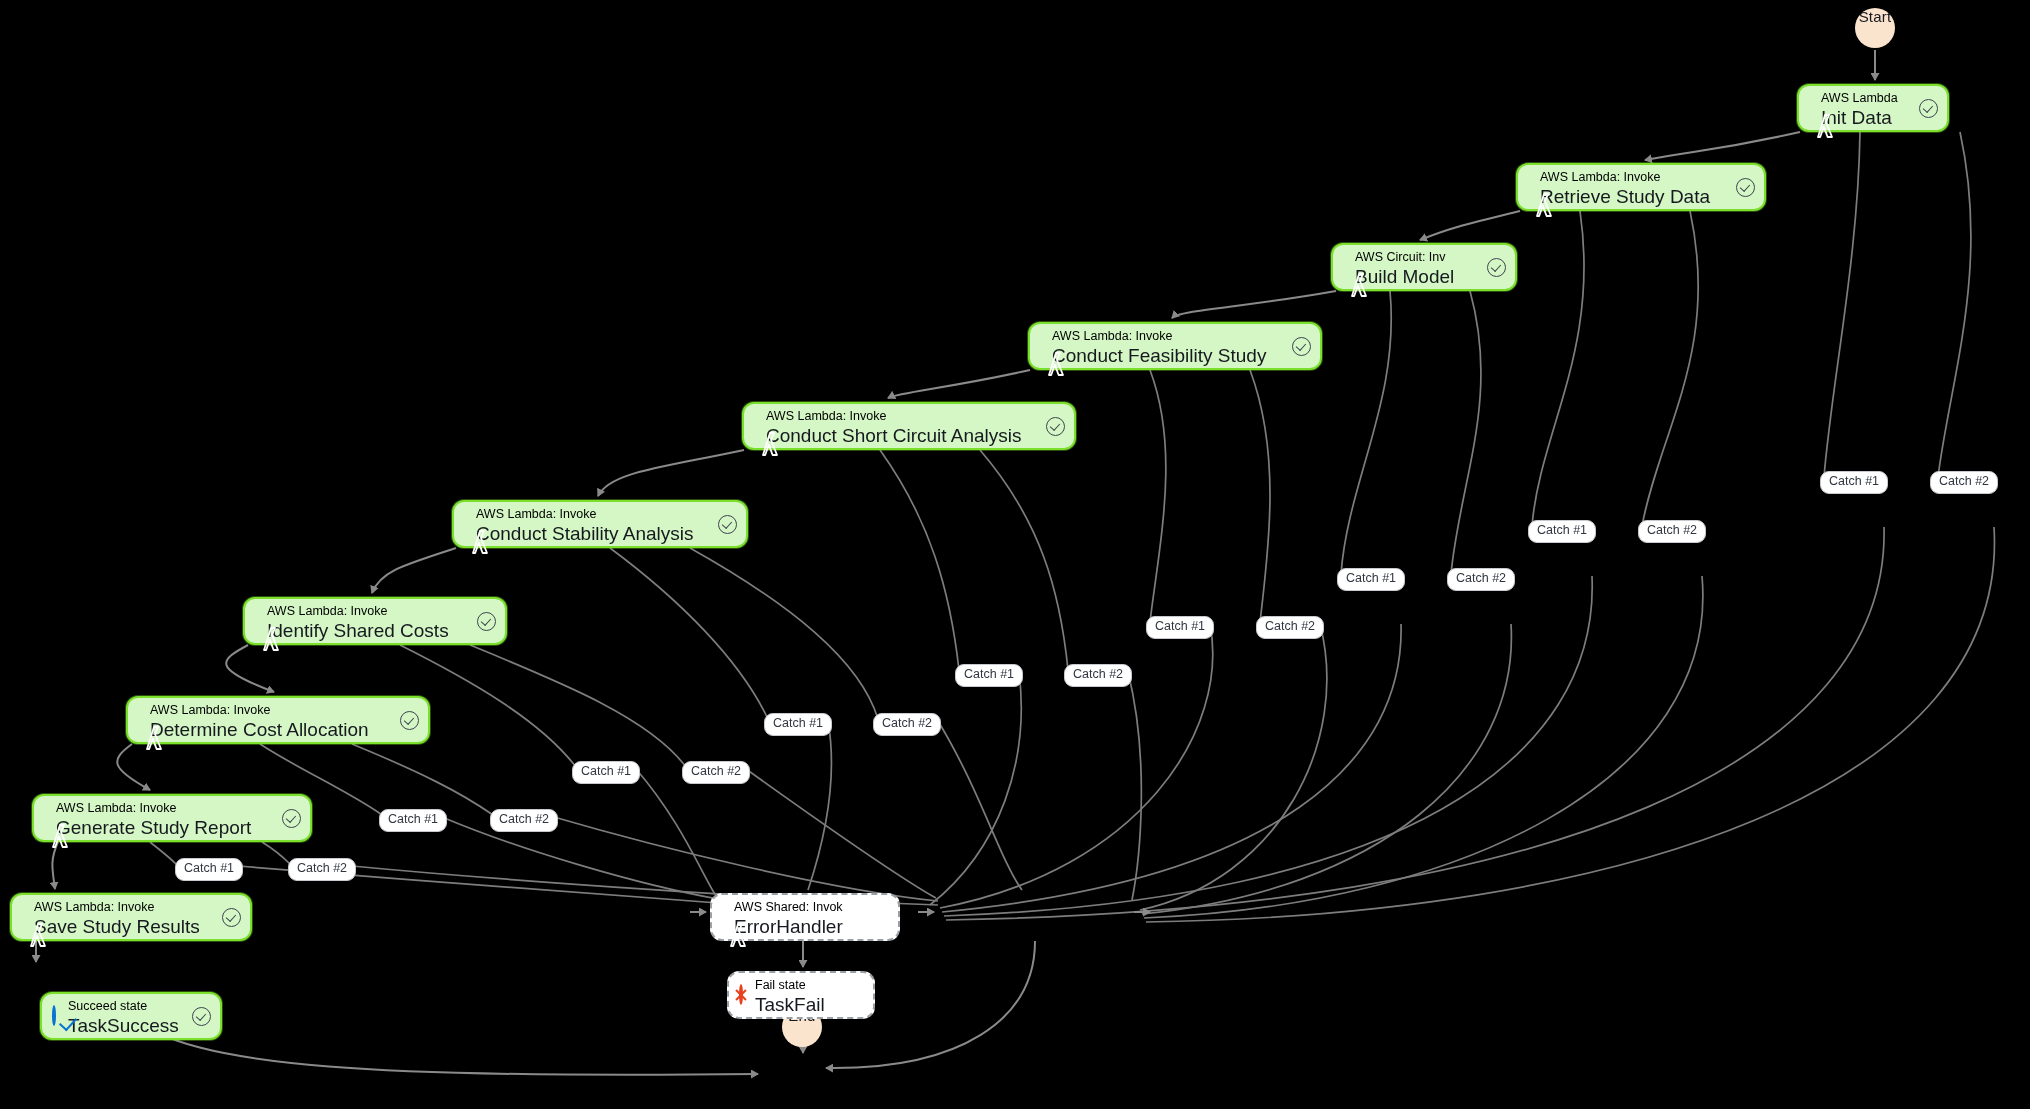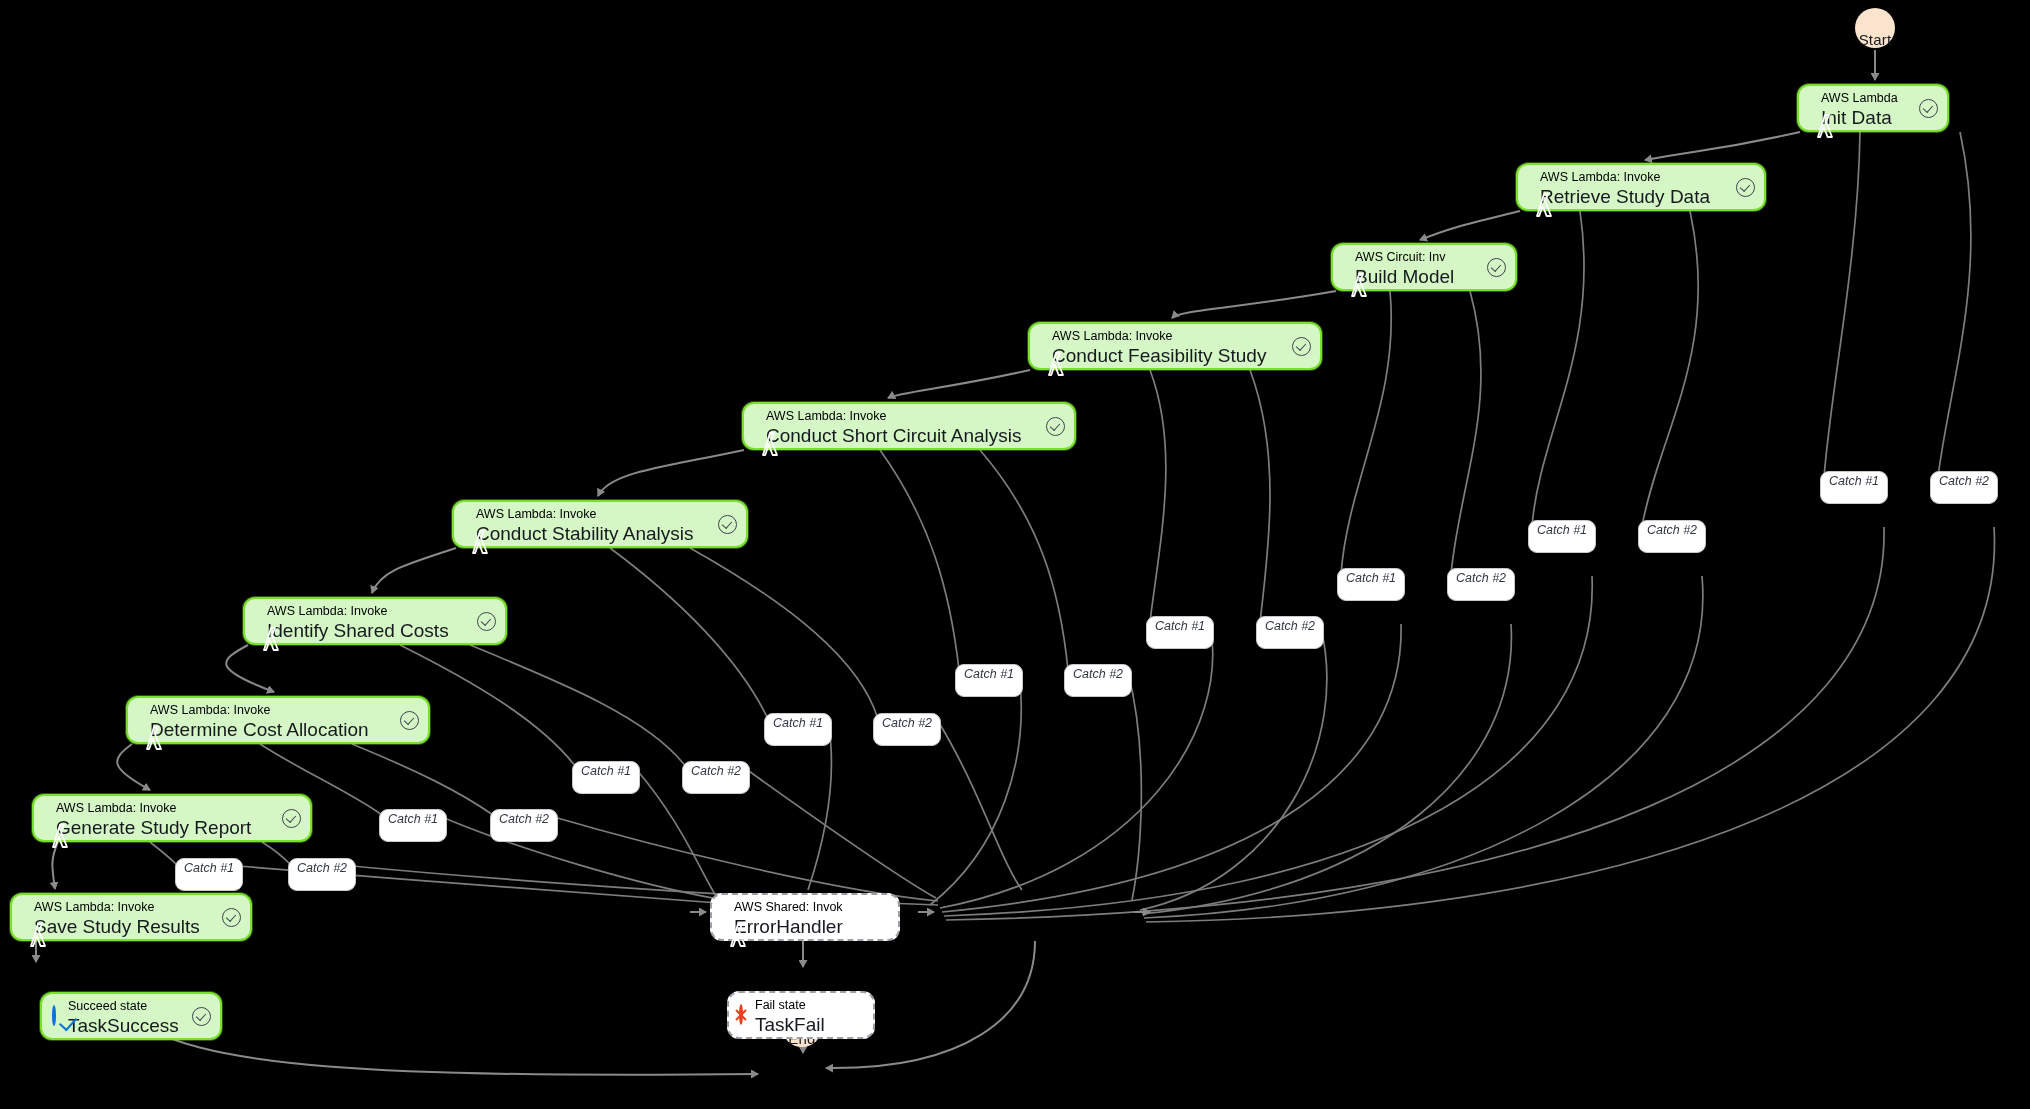--- a/index.html
+++ b/index.html
@@ -4,21 +4,21 @@
 <style>
   html,body{margin:0;padding:0;background:#000;}
   body{width:2030px;height:1109px;position:relative;overflow:hidden;
        font-family:"Liberation Sans","DejaVu Sans",sans-serif;}
 
   #canvas{position:absolute;inset:0;width:2030px;height:1109px;}
   #edges{position:absolute;left:0;top:0;width:2030px;height:1109px;}
 
   
   .terminal{position:absolute;border-radius:50%;background:#fbe4cd;
-            display:flex;align-items:flex-end;justify-content:center;
+            display:flex;align-items:flex-start;justify-content:center;
             color:#16191f;font-size:15px;letter-spacing:.2px;}
 
   
   .node{position:absolute;display:flex;align-items:center;
         border-radius:12px;box-sizing:border-box;}
   .node.task{background:#d4f7c5;border:2px solid #7ae02c;
              box-shadow:0 0 0 1px rgba(122,224,44,.35);}
   .node.term{background:#fff;border:2px dashed #9aa0a6;}
 
   .node .glyph{flex:0 0 auto;margin-left:10px;}
@@ -56,22 +56,22 @@
   .badge{flex:0 0 auto;width:19px;height:19px;border-radius:50%;
          border:1.3px solid #3d4450;position:relative;margin-right:9px;
          box-sizing:border-box;}
   .badge::after{content:"";position:absolute;left:5px;top:3.5px;
          width:4.5px;height:8px;border-right:1.5px solid #3d4450;
          border-bottom:1.5px solid #3d4450;transform:rotate(42deg);}
 
   
   .pill{position:absolute;background:#fff;border:1px solid #c6c9cd;
         border-radius:9px;font-size:12.5px;color:#303540;
-        padding:2px 8px 15px;white-space:nowrap;line-height:14px;
-        box-shadow:0 1px 1px rgba(0,0,0,.25);font-style:italic;}
+        padding:2px 8px 5px;white-space:nowrap;line-height:14px;
+        box-shadow:0 1px 1px rgba(0,0,0,.25);}
 </style>
 </head>
 <body>
 
 <div id="canvas">
 
   <svg id="edges" viewBox="0 0 2030 1109" xmlns="http://www.w3.org/2000/svg">
     <defs>
       <marker id="ar" markerWidth="9" markerHeight="9" refX="7" refY="4.5" orient="auto" markerUnits="userSpaceOnUse">
         <path d="M0 0 L8 4.5 L0 9 Z" fill="#8a8a8a"></path>
@@ -306,21 +306,21 @@
             <path d="M3 24 L10 2 L14 2 L11 9 L17 24 L12.6 24 L8.8 13.6 L5.2 24 Z" fill="none" stroke="#fff" stroke-width="1.8" stroke-linejoin="round"></path>
           </svg></span>
     </span>
     <span class="labels">
       <span class="sub">AWS Shared: Invok</span>
       <span class="ttl">ErrorHandler</span>
     </span>
   </div>
 
 
-  <div class="node term" style="left:727px;top:971px;width:148px;height:48px;margin-top:20px;">
+  <div class="node term" style="left:727px;top:971px;width:148px;height:48px;">
     <span class="glyph">
       <span class="failico"></span>
     </span>
     <span class="labels">
       <span class="sub">Fail state</span>
       <span class="ttl">TaskFail</span>
     </span>
   </div>
 
   <div class="pill" style="left:175px;top:858px;">Catch #1</div>

